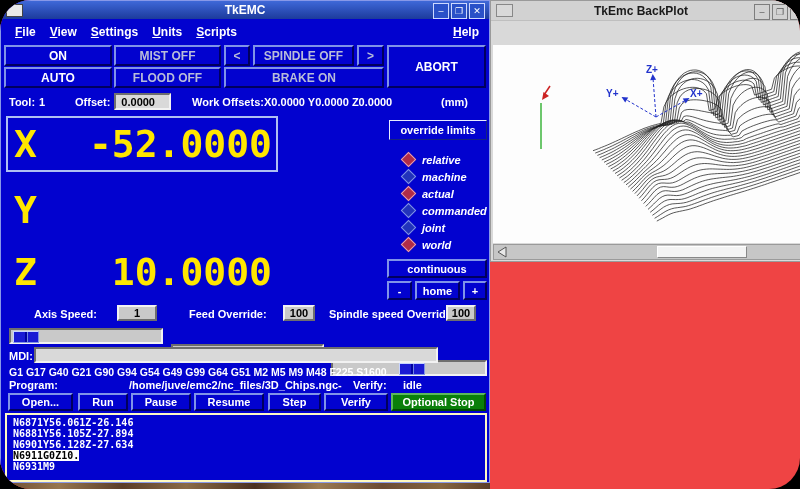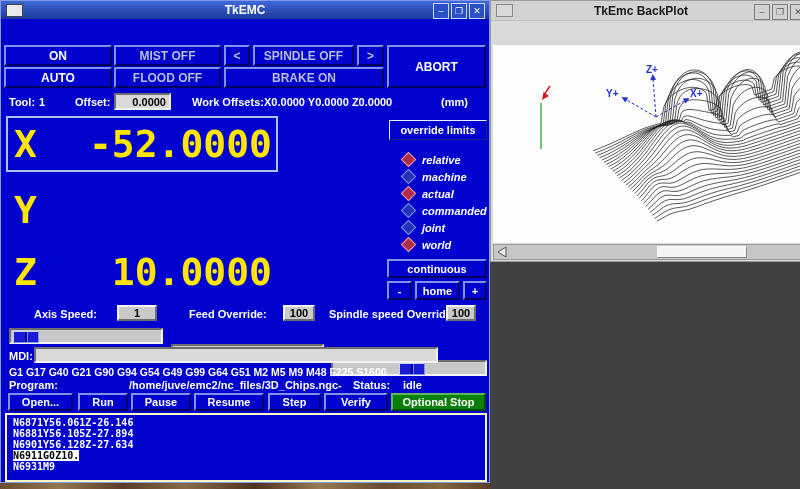--- a/index.html
+++ b/index.html
@@ -1,17 +1,17 @@
 <!DOCTYPE html>
 <html><head>
 <meta charset="utf-8">
 <style>
   html,body{margin:0;padding:0;background:#000;}
-  #page{position:relative;width:800px;height:489px;overflow:hidden;background:#404040;
-        font-family:"Liberation Sans",sans-serif;}
+  #page{position:relative;width:800px;height:489px;overflow:hidden;background:#ef4444;
+        font-family:"Liberation Sans",sans-serif;border-radius:31px;}
   .abs{position:absolute;box-sizing:border-box;}
 
   
   #main-win{left:0;top:0;width:490px;height:483px;background:#0202cf;
             border:1px solid #8898e8;overflow:hidden;}
   .titlebar{left:0;top:0;width:100%;height:18px;
             background:linear-gradient(#3f68d8,#1c3a9c);display:flex;align-items:center;}
   .tb-title{position:absolute;left:0;right:0;text-align:center;color:#fff;
             font-weight:bold;font-size:12px;}
   .tb-icon{position:absolute;left:5px;top:3px;width:15px;height:11px;background:#e9e9e9;
@@ -97,35 +97,45 @@
     <div class="titlebar abs">
       <span class="tb-icon"></span>
       <span class="tb-title">TkEMC</span>
       <span class="tb-btns" style="right:4px;">
         <span class="tb-btn blue">–</span>
         <span class="tb-btn blue">❐</span>
         <span class="tb-btn blue">✕</span>
       </span>
     </div>
 
+    <div class="menubar abs">
+      <span id="menu-items" style="display:flex;">
+          <span class="menu-item"><span class="u">F</span>ile</span>
+          <span class="menu-item"><span class="u">V</span>iew</span>
+          <span class="menu-item"><span class="u">S</span>ettings</span>
+          <span class="menu-item"><span class="u">U</span>nits</span>
+          <span class="menu-item"><span class="u">S</span>cripts</span>
+        </span>
+      <span class="menu-item menu-help" id="menu-help"><span class="u">H</span>elp</span>
+    </div>
 
     <div class="btn-blue abs" style="left:3px;top:44px;width:108px;height:21px;">ON</div>
     <div class="btn-blue abs dim" style="left:113px;top:44px;width:107px;height:21px;">MIST OFF</div>
     <div class="btn-blue abs dim" style="left:223px;top:44px;width:26px;height:21px;">&lt;</div>
     <div class="btn-blue abs dim" style="left:252px;top:44px;width:101px;height:21px;">SPINDLE OFF</div>
     <div class="btn-blue abs dim" style="left:356px;top:44px;width:27px;height:21px;">&gt;</div>
     <div class="btn-blue abs" style="left:386px;top:44px;width:99px;height:43px;">ABORT</div>
     <div class="btn-blue abs" style="left:3px;top:66px;width:108px;height:21px;">AUTO</div>
     <div class="btn-blue abs dim" style="left:113px;top:66px;width:107px;height:21px;">FLOOD OFF</div>
     <div class="btn-blue abs dim" style="left:223px;top:66px;width:160px;height:21px;">BRAKE ON</div>
 
     <span class="lbl abs" style="left:8px;top:95px;">Tool:</span>
     <span class="lbl abs" style="left:38px;top:95px;">1</span>
     <span class="lbl abs" style="left:74px;top:95px;">Offset:</span>
-    <div class="entry abs" style="left:113px;top:92px;width:57px;height:17px;text-align:right;padding:1px 3px 0 0;">0.0000</div>
+    <div class="entry abs" style="left:113px;top:92px;width:57px;height:17px;text-align:right;padding:1px 14px 0 0;">0.0000</div>
     <span class="lbl abs" style="left:180px;top:95px;margin-left:11px;">Work Offsets:</span>
     <span class="lbl abs" style="left:263px;top:95px;text-align:center;">X0.0000 Y0.0000 Z0.0000</span>
     <span class="lbl abs" style="left:440px;top:95px;">(mm)</span>
 
     <div id="dro-rows">
         <div class="dro-row abs sel" style="top: 115px;">
           <span class="dro-label">X</span>
           <span class="dro-value">-52.0000</span>
         </div>
         <div class="dro-row abs" style="top: 181px;">
@@ -187,21 +197,21 @@
       </div>
 
     <span class="lbl abs" style="left:8px;top:349px;">MDI:</span>
     <div class="entry abs" style="left:33px;top:346px;width:404px;height:16px;"></div>
 
     <span class="lbl abs" style="left:8px;top:365px;font-size:10.5px;">G1 G17 G40 G21 G90 G94 G54 G49 G99 G64 G51 M2 M5 M9 M48 F225 S1600</span>
 
     <span class="lbl abs" style="left:8px;top:378px;">Program:</span>
     <span class="lbl abs" style="left:128px;top:378px;">/home/juve/emc2/nc_files/3D_Chips.ngc</span>
     <span class="lbl abs" style="left:337px;top:378px;">-</span>
-    <span class="lbl abs" style="left:352px;top:378px;">Status:</span>
+    <span class="lbl abs" style="left:352px;top:378px;">Verify:</span>
     <span class="lbl abs" style="left:402px;top:378px;">idle</span>
 
     <div id="prog-buttons">
         <div class="btn-blue small abs" style="left: 7px; top: 392px; width: 65px; height: 18px;">Open...</div>
         <div class="btn-blue small abs" style="left: 77px; top: 392px; width: 50px; height: 18px;">Run</div>
         <div class="btn-blue small abs" style="left: 130px; top: 392px; width: 60px; height: 18px;">Pause</div>
         <div class="btn-blue small abs" style="left: 193px; top: 392px; width: 70px; height: 18px;">Resume</div>
         <div class="btn-blue small abs" style="left: 267px; top: 392px; width: 53px; height: 18px;">Step</div>
         <div class="btn-blue small abs" style="left: 323px; top: 392px; width: 64px; height: 18px;">Verify</div>
         <div class="btn-green abs" style="left: 390px; top: 392px; width: 95px; height: 18px;">Optional Stop</div>

